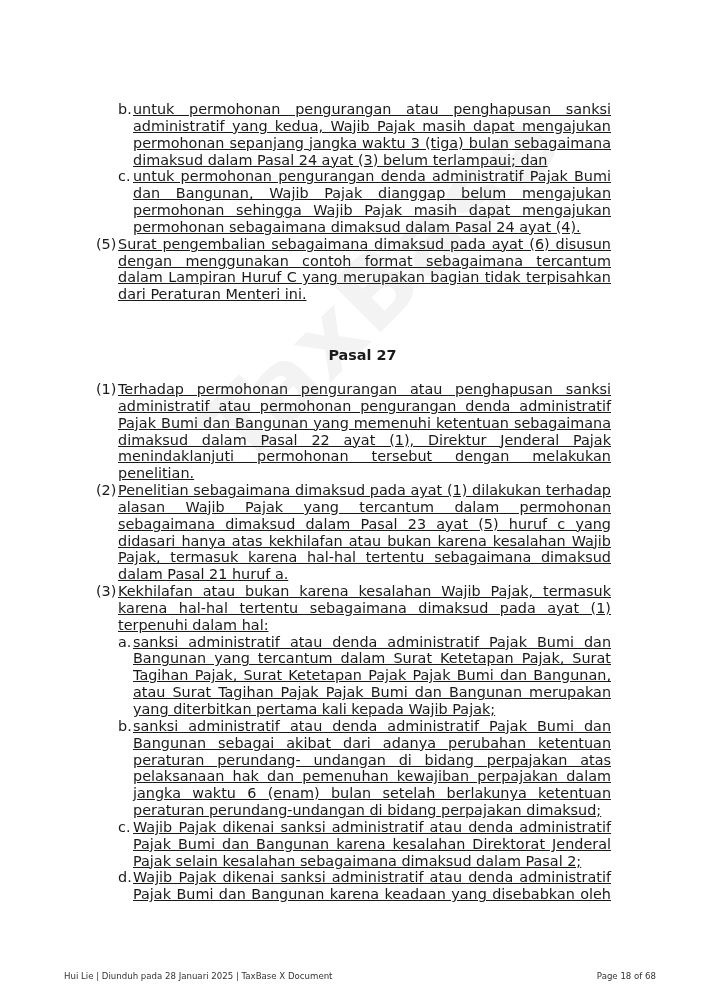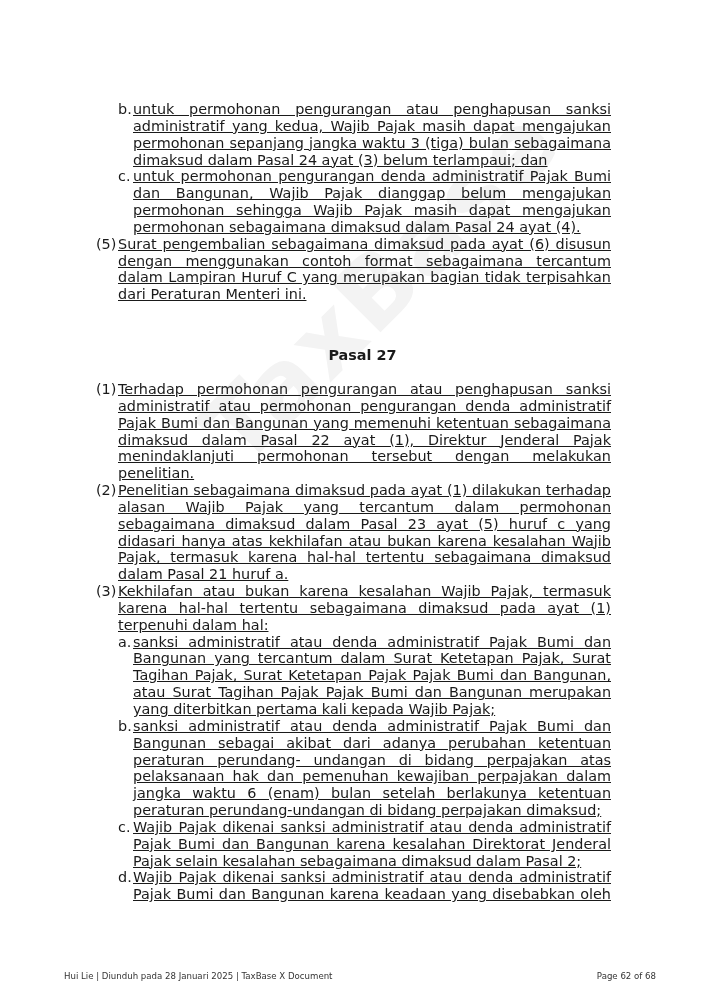--- a/index.html
+++ b/index.html
@@ -87,14 +87,14 @@
       </div>
       <div class="item">
         <span class="sub">d.</span>
         <span class="txt" style="text-align-last: justify;">Wajib Pajak dikenai sanksi administratif atau denda administratif Pajak Bumi dan Bangunan karena keadaan yang disebabkan oleh</span>
       </div>
     </div>
 
   </div>
 
   <div class="footer footer-left">Hui Lie | Diunduh pada 28 Januari 2025 | TaxBase X Document</div>
-  <div class="footer footer-right">Page 62 of 68</div>
+  <div class="footer footer-right">Page 18 of 68</div>
 </div>
 
 </body></html>

